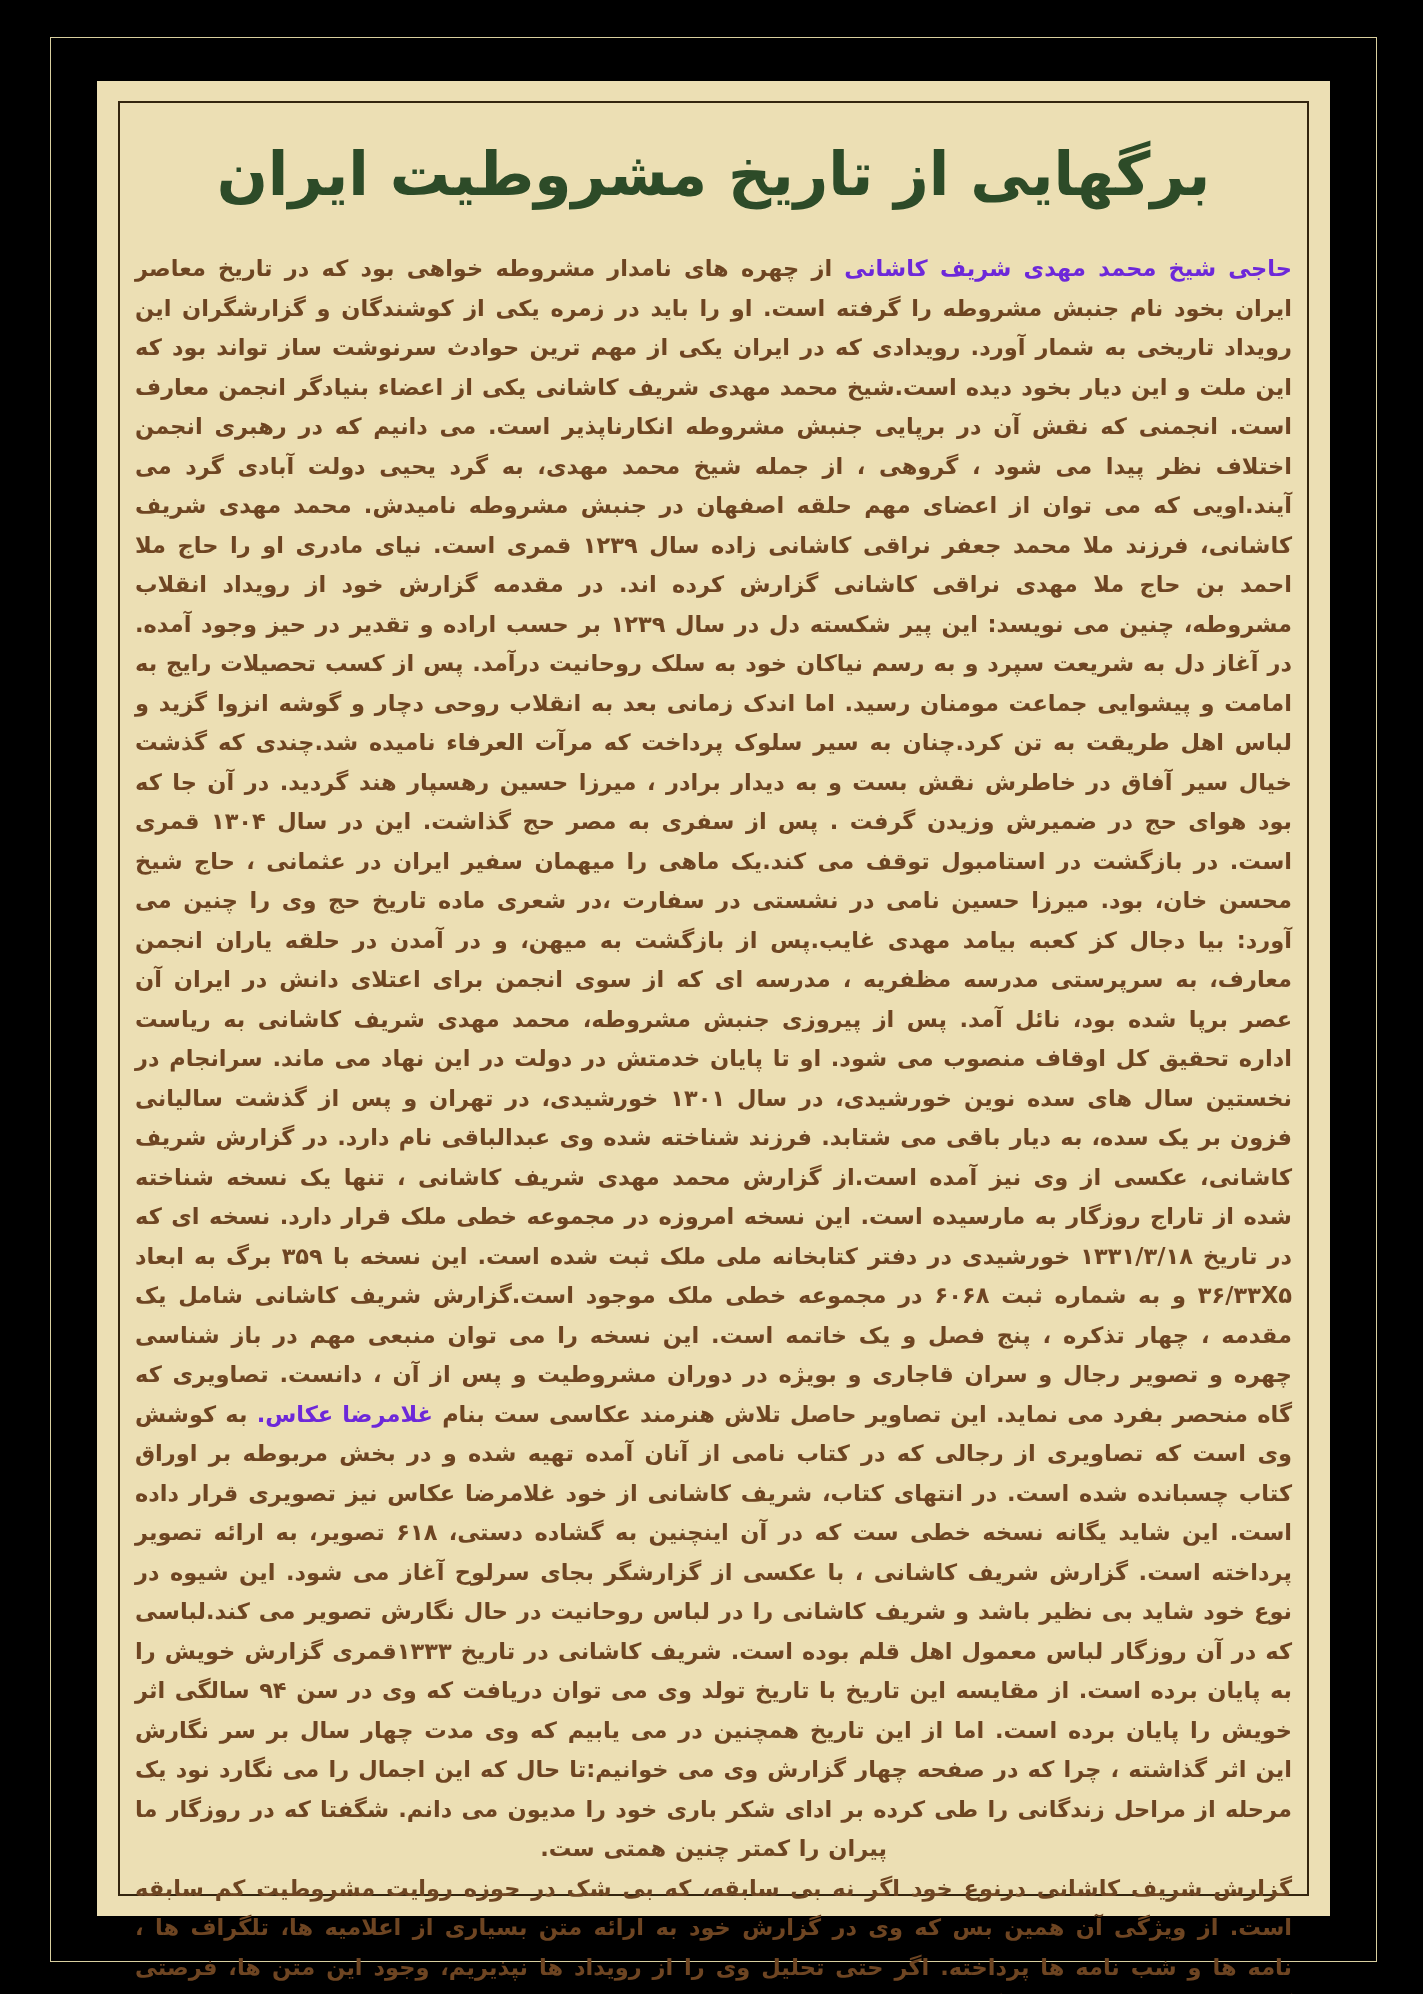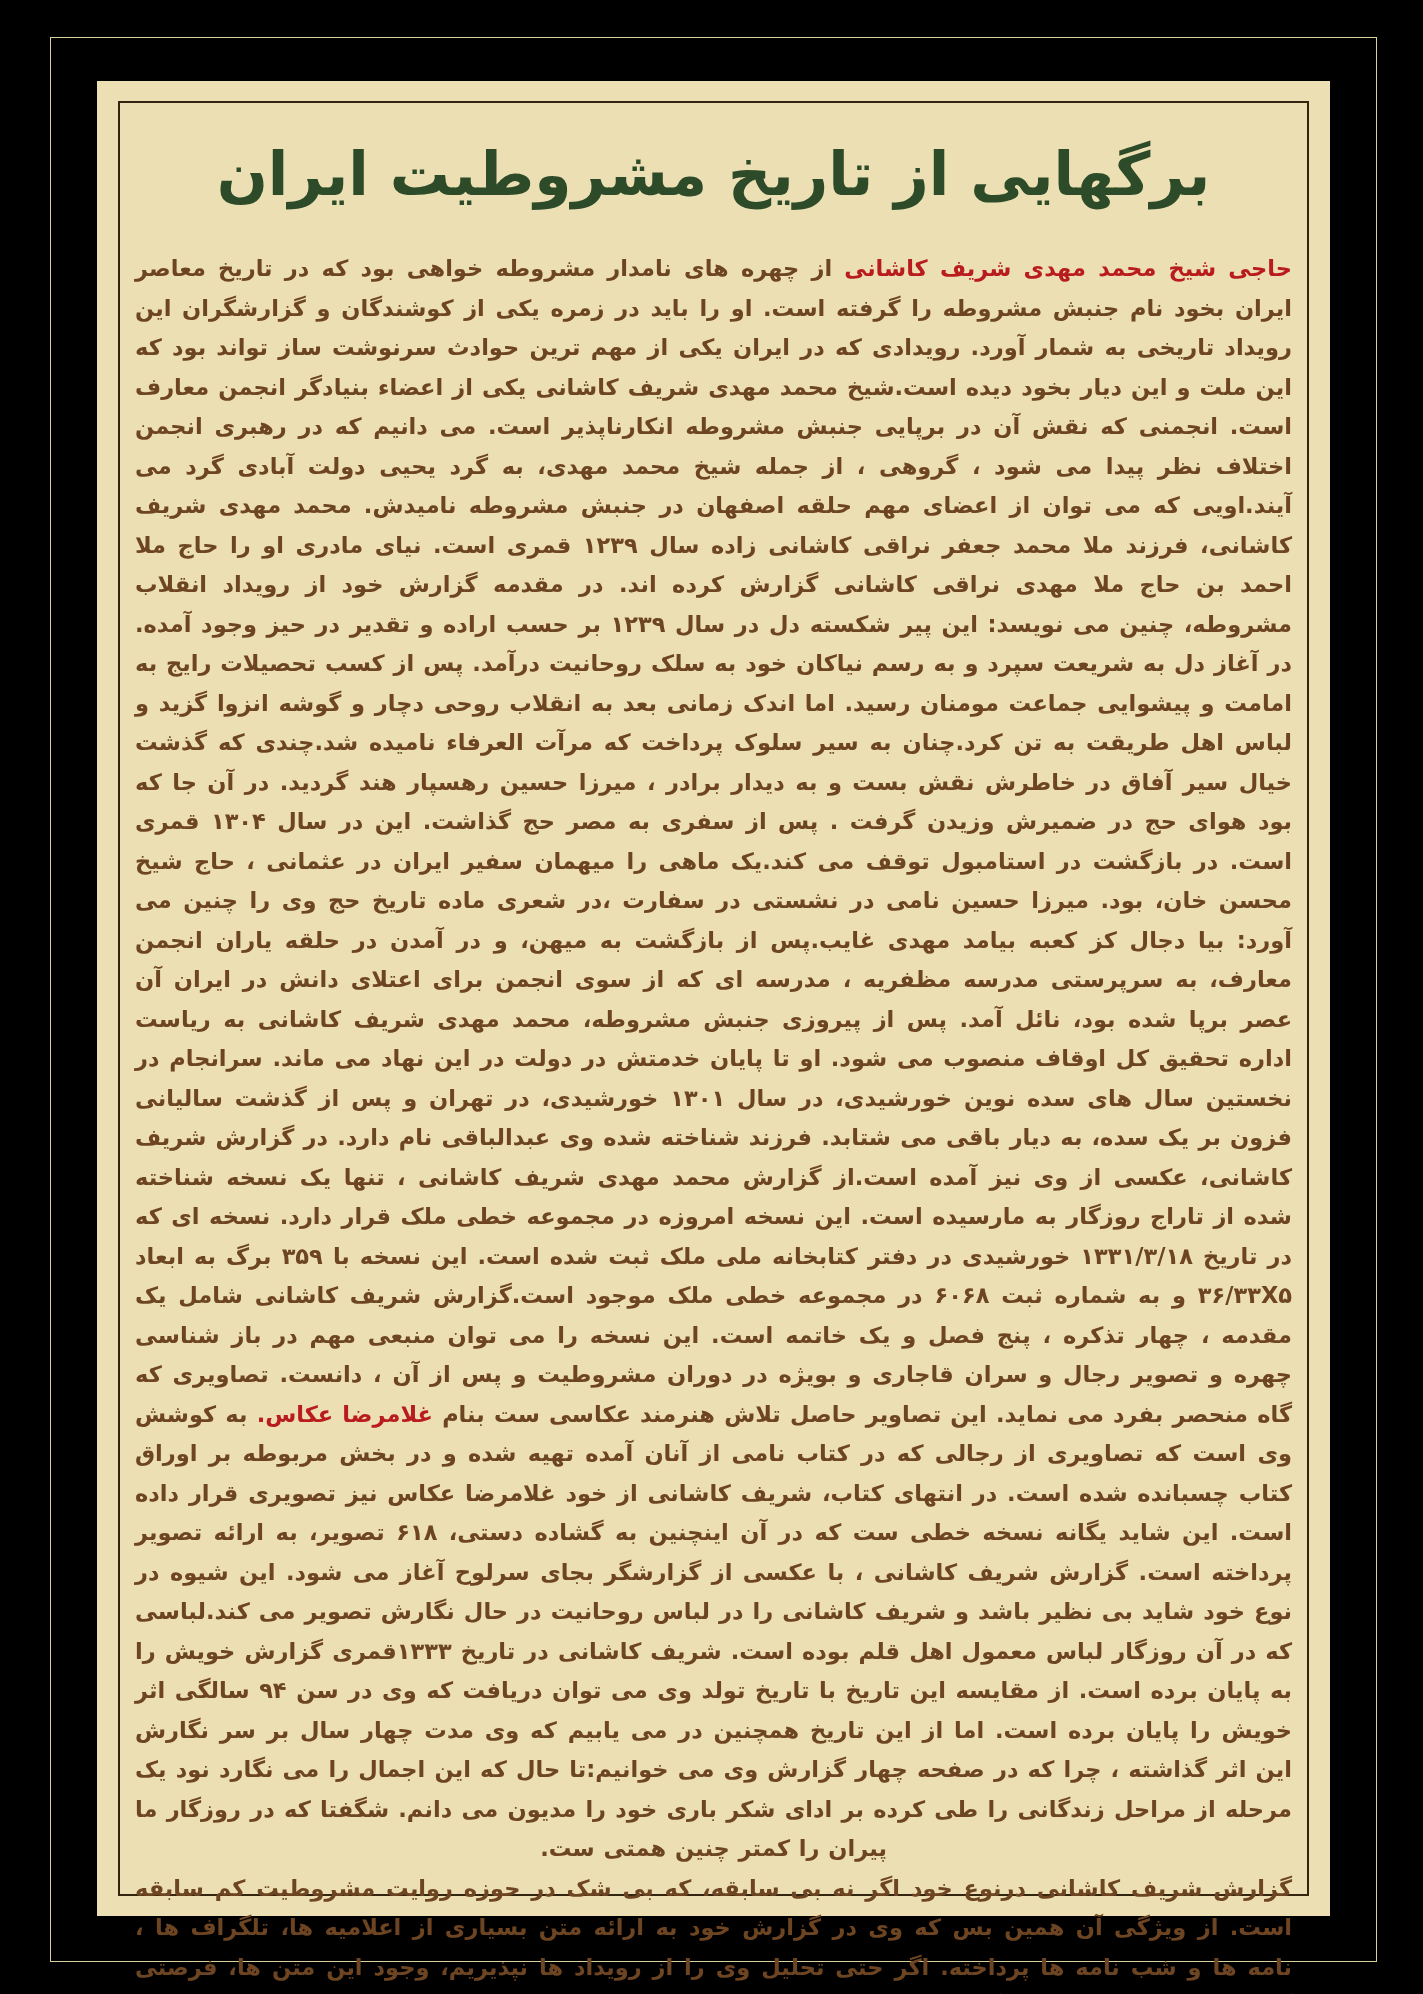--- a/index.html
+++ b/index.html
@@ -45,21 +45,21 @@
     color: #6e4522;
     font-size: 22.5px;
     font-weight: bold;
     line-height: 39.5px;
     text-align: justify;
     text-align-last: center;
     -moz-text-align-last: center;
     margin: 0;
     word-spacing: 1px;
   }
-  .red { color: #b91c1c; }
+  .red { color: #6d28d9; }
 </style>
 </head>
 <body>
 
 <div class="thin-outline"></div>
 
 <div class="page">
   <div class="inner-border"></div>
   <div class="content">
     <h1 class="title">برگهایی از تاریخ مشروطیت ایران</h1>

